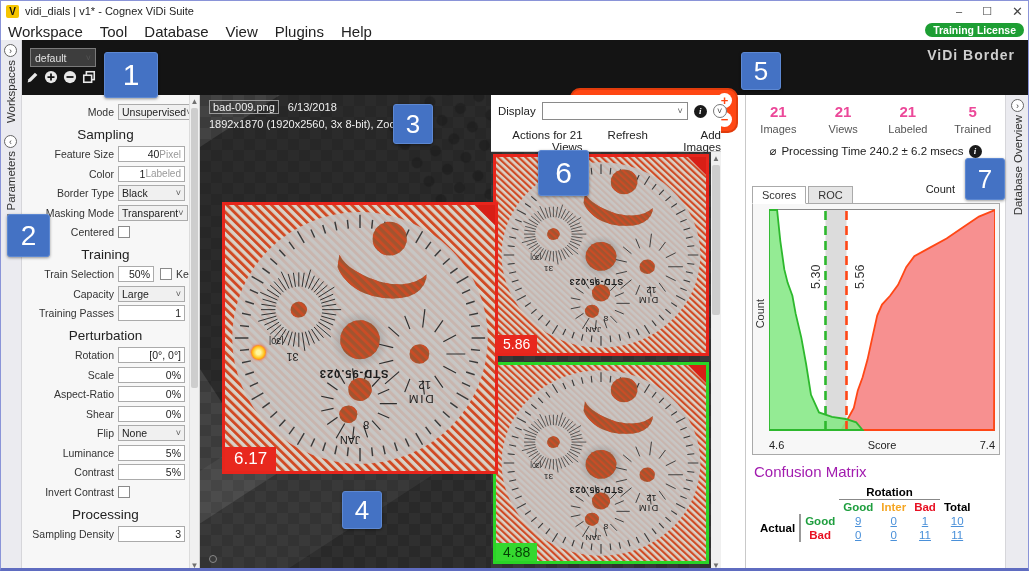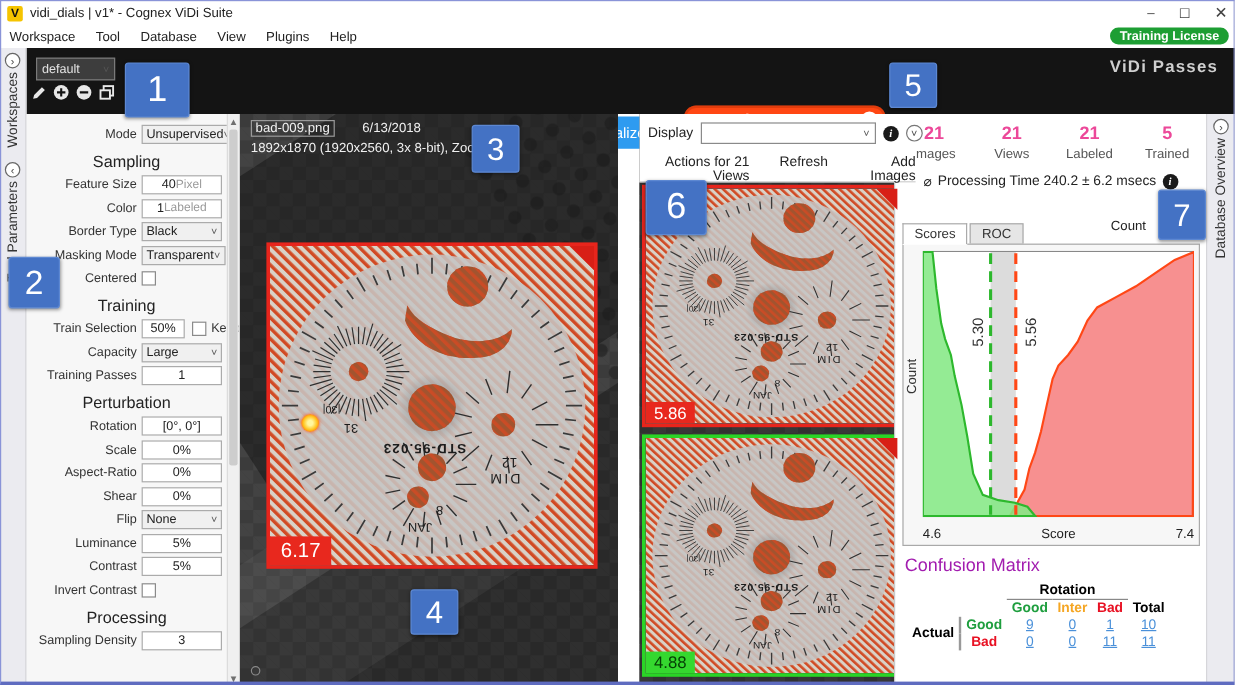--- a/index.html
+++ b/index.html
@@ -10,21 +10,21 @@
   
   .titlebar{position:absolute;left:0;top:0;width:100%;height:22px;background:#fff;display:flex;align-items:center;}
   .appicon{width:13px;height:13px;margin-left:6px;background:#f5c400;color:#111;font-size:10px;font-weight:bold;
            display:flex;align-items:center;justify-content:center;border-radius:2px;}
   .title-text{font-size:11px;color:#222;margin-left:6px;}
   .win-controls{position:absolute;right:6px;top:0;height:22px;display:flex;align-items:center;gap:20px;color:#444;}
   .win-controls span{font-size:11px;cursor:default;}
 
   
   .menubar{position:absolute;left:0;top:22px;width:100%;height:18px;background:#fff;display:flex;align-items:center;padding-left:8px;}
-  .menu-item{font-size:11px;color:#222;margin-right:17px;}
+  .menu-item{font-size:15px;color:#222;margin-right:17px;}
   .license-badge{position:absolute;right:5px;top:1px;background:#1d9e33;color:#fff;font-size:10.5px;font-weight:bold;
                  padding:1px 8px;border-radius:8px;}
 
   
   .toolbar{position:absolute;left:22px;top:40px;width:1007px;height:55px;background:#141414;}
   .ws-select{position:absolute;left:8px;top:8px;width:66px;height:19px;background:#3d3d3d;border:1px solid #7a7a7a;
              color:#e2e2e2;font-size:10.5px;display:flex;align-items:center;padding:0 4px;justify-content:space-between;}
   .ws-icons{position:absolute;left:4px;top:30px;display:flex;gap:5px;align-items:center;}
   .ws-icons svg{display:block;}
   .pipe-stub{position:absolute;top:69px;height:3px;background:#5a5a5a;}
@@ -55,21 +55,21 @@
                display:flex;align-items:center;justify-content:center;margin:4px auto 3px;background:#fff;}
   .vlabel{writing-mode:vertical-rl;transform:rotate(180deg);font-size:11.5px;color:#333;margin:2px auto;display:block;text-align:center;}
 
   
   .param-panel{position:absolute;left:22px;top:95px;width:178px;bottom:0;background:#f7f7f7;border-right:1px solid #d0d0d0;
                padding:9px 14px 0 4px;overflow:hidden;}
   .section-title{font-size:13.5px;color:#222;text-align:center;margin:7px 0 4px;}
   .param-row{display:flex;align-items:center;height:16px;margin-bottom:3.5px;}
   .p-label{width:92px;text-align:right;font-size:10.5px;color:#333;padding-right:4px;flex:none;white-space:nowrap;}
   .p-input{flex:1;height:16px;background:#fff;border:1px solid #ababab;font-size:10.5px;color:#222;
-           display:flex;align-items:center;padding:0 3px;justify-content:center;}
+           display:flex;align-items:center;padding:0 3px;justify-content:flex-end;}
   .p-unit{color:#999;font-size:10px;}
   .p-select{flex:1;height:16px;background:#f0f0f0;border:1px solid #ababab;font-size:10.5px;color:#222;
            display:flex;align-items:center;padding:0 3px;justify-content:space-between;}
   .p-chev{color:#555;font-size:9px;}
   .p-check{width:12px;height:12px;border:1px solid #8a8a8a;background:#fff;flex:none;}
   .p-small{width:36px;flex:none;}
   .p-extra{font-size:10.5px;color:#333;margin-left:4px;}
   .scrollbar{position:absolute;top:0;bottom:0;width:10px;background:#f0f0f0;border-left:1px solid #dcdcdc;}
   .sb-arrow{height:12px;color:#707070;font-size:8px;display:flex;align-items:center;justify-content:center;}
   .sb-thumb{position:absolute;left:1px;right:1px;background:#cdcdcd;border-radius:2px;}
@@ -81,33 +81,33 @@
                        linear-gradient(45deg,#434343 25%,transparent 25%,transparent 75%,#434343 75%);
       background-size:22px 22px;background-position:0 0,11px 11px;}
   .shape{position:absolute;transform:rotate(-33deg);}
   .shape1{left:-80px;top:-90px;width:680px;height:280px;background:rgba(12,12,12,.42);}
   .shape2{left:-120px;top:300px;width:760px;height:420px;background:rgba(8,8,8,.34);}
   .shape3{left:-60px;top:330px;width:300px;height:130px;background:rgba(255,255,255,.05);}
   .shape4{right:-60px;top:-30px;width:130px;height:280px;opacity:.55;
       background-image:radial-gradient(circle 5px at 10px 10px,#1a1a1a 5px,transparent 6px);background-size:22px 22px;}
   .img-header{position:absolute;left:9px;top:4px;color:#f0f0f0;font-size:11px;z-index:3;line-height:1.5;}
   .img-filename{border:1px solid #9a9a9a;padding:0 3px;}
-  .img-date{margin-left:20px;}
+  .img-date{margin-left:6px;}
   .region{position:absolute;left:22px;top:107px;width:276px;height:272px;border:3px solid #e8251c;z-index:2;}
   .region svg,.thumb svg{display:block;width:100%;height:100%;}
   .corner-tri{position:absolute;right:0;top:0;width:0;height:0;border-top:20px solid #d81f16;border-left:20px solid transparent;z-index:3;}
   .score-badge{position:absolute;left:0;bottom:0;color:#fff;font-size:17px;padding:2px 9px;z-index:3;}
   .score-bad{background:#e8281e;color:#fff;}
   .score-good{background:#35d82f;color:#063;color:#053f05;}
   .hotspot{position:absolute;left:26px;top:140px;width:15px;height:15px;border-radius:50%;z-index:3;
       background:radial-gradient(circle,#fff7a0 20%,#ffc21a 55%,#ff5722 80%,rgba(255,60,30,0));box-shadow:0 0 3px #ff5722;}
   .nav-dot{position:absolute;left:9px;top:460px;width:8px;height:8px;border:1.5px solid #8a8a8a;border-radius:50%;z-index:3;}
 
   
-  .thumbs-panel{position:absolute;left:533px;top:95px;width:230px;bottom:0;background:#2b2b2b;}
+  .thumbs-panel{position:absolute;left:491px;top:95px;width:230px;bottom:0;background:#2b2b2b;}
   .thumbs-header{position:absolute;left:0;top:0;width:100%;height:57px;background:#fff;border-bottom:1px solid #cfcfcf;z-index:4;}
   .display-row{position:absolute;left:7px;top:7px;display:flex;align-items:center;gap:6px;}
   .display-label{font-size:11.5px;color:#222;}
   .display-select{width:146px;height:18px;border:1px solid #8a8a8a;background:#fff;display:flex;align-items:center;
       justify-content:flex-end;padding:0 4px;color:#555;font-size:9px;}
   .info-dot{width:13px;height:13px;border-radius:50%;background:#1a1a1a;color:#fff;font-size:9px;font-weight:bold;
       font-family:"Liberation Serif",serif;font-style:italic;display:flex;align-items:center;justify-content:center;}
   .chev-dn{width:14px;height:14px;border:1px solid #777;border-radius:50%;color:#444;font-size:9px;
       display:flex;align-items:center;justify-content:center;background:#fff;}
   .actions-row{position:absolute;left:10px;top:34px;display:flex;gap:25px;text-align:right;}
@@ -229,21 +229,21 @@
         <path d="M14 4v18" stroke="#fff" stroke-width="1.6"></path>
         <path d="M9 10h4M15 13h4M9 16h4" stroke="#fff" stroke-width="1.3"></path>
       </svg>
       <div class="pa-zoom">
         <span class="zc">+</span>
         <span class="zc">−</span>
       </div>
     </div>
 
     <div class="logo">
-      <div class="logo2">ViDi Passes</div>
+      <div class="logo2">ViDi Border</div>
     </div>
   </div>
 
   <div class="vstrip left">
     <div class="chev-circle">›</div>
     <span class="vlabel">Workspaces</span>
     <div class="chev-circle" style="margin-top:12px;">‹</div>
     <span class="vlabel">Tool Parameters</span>
   </div>
 

